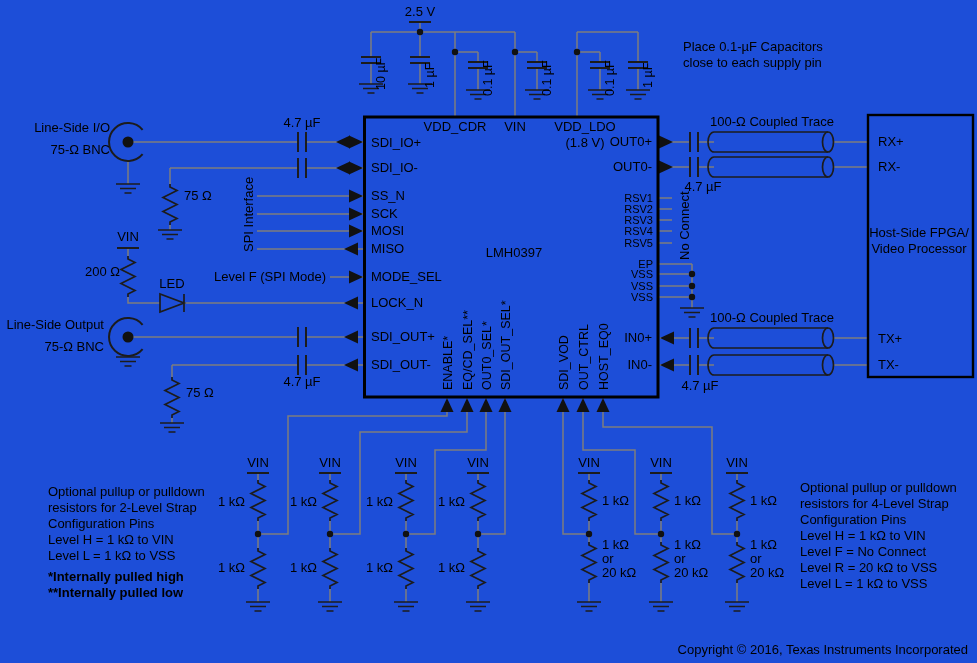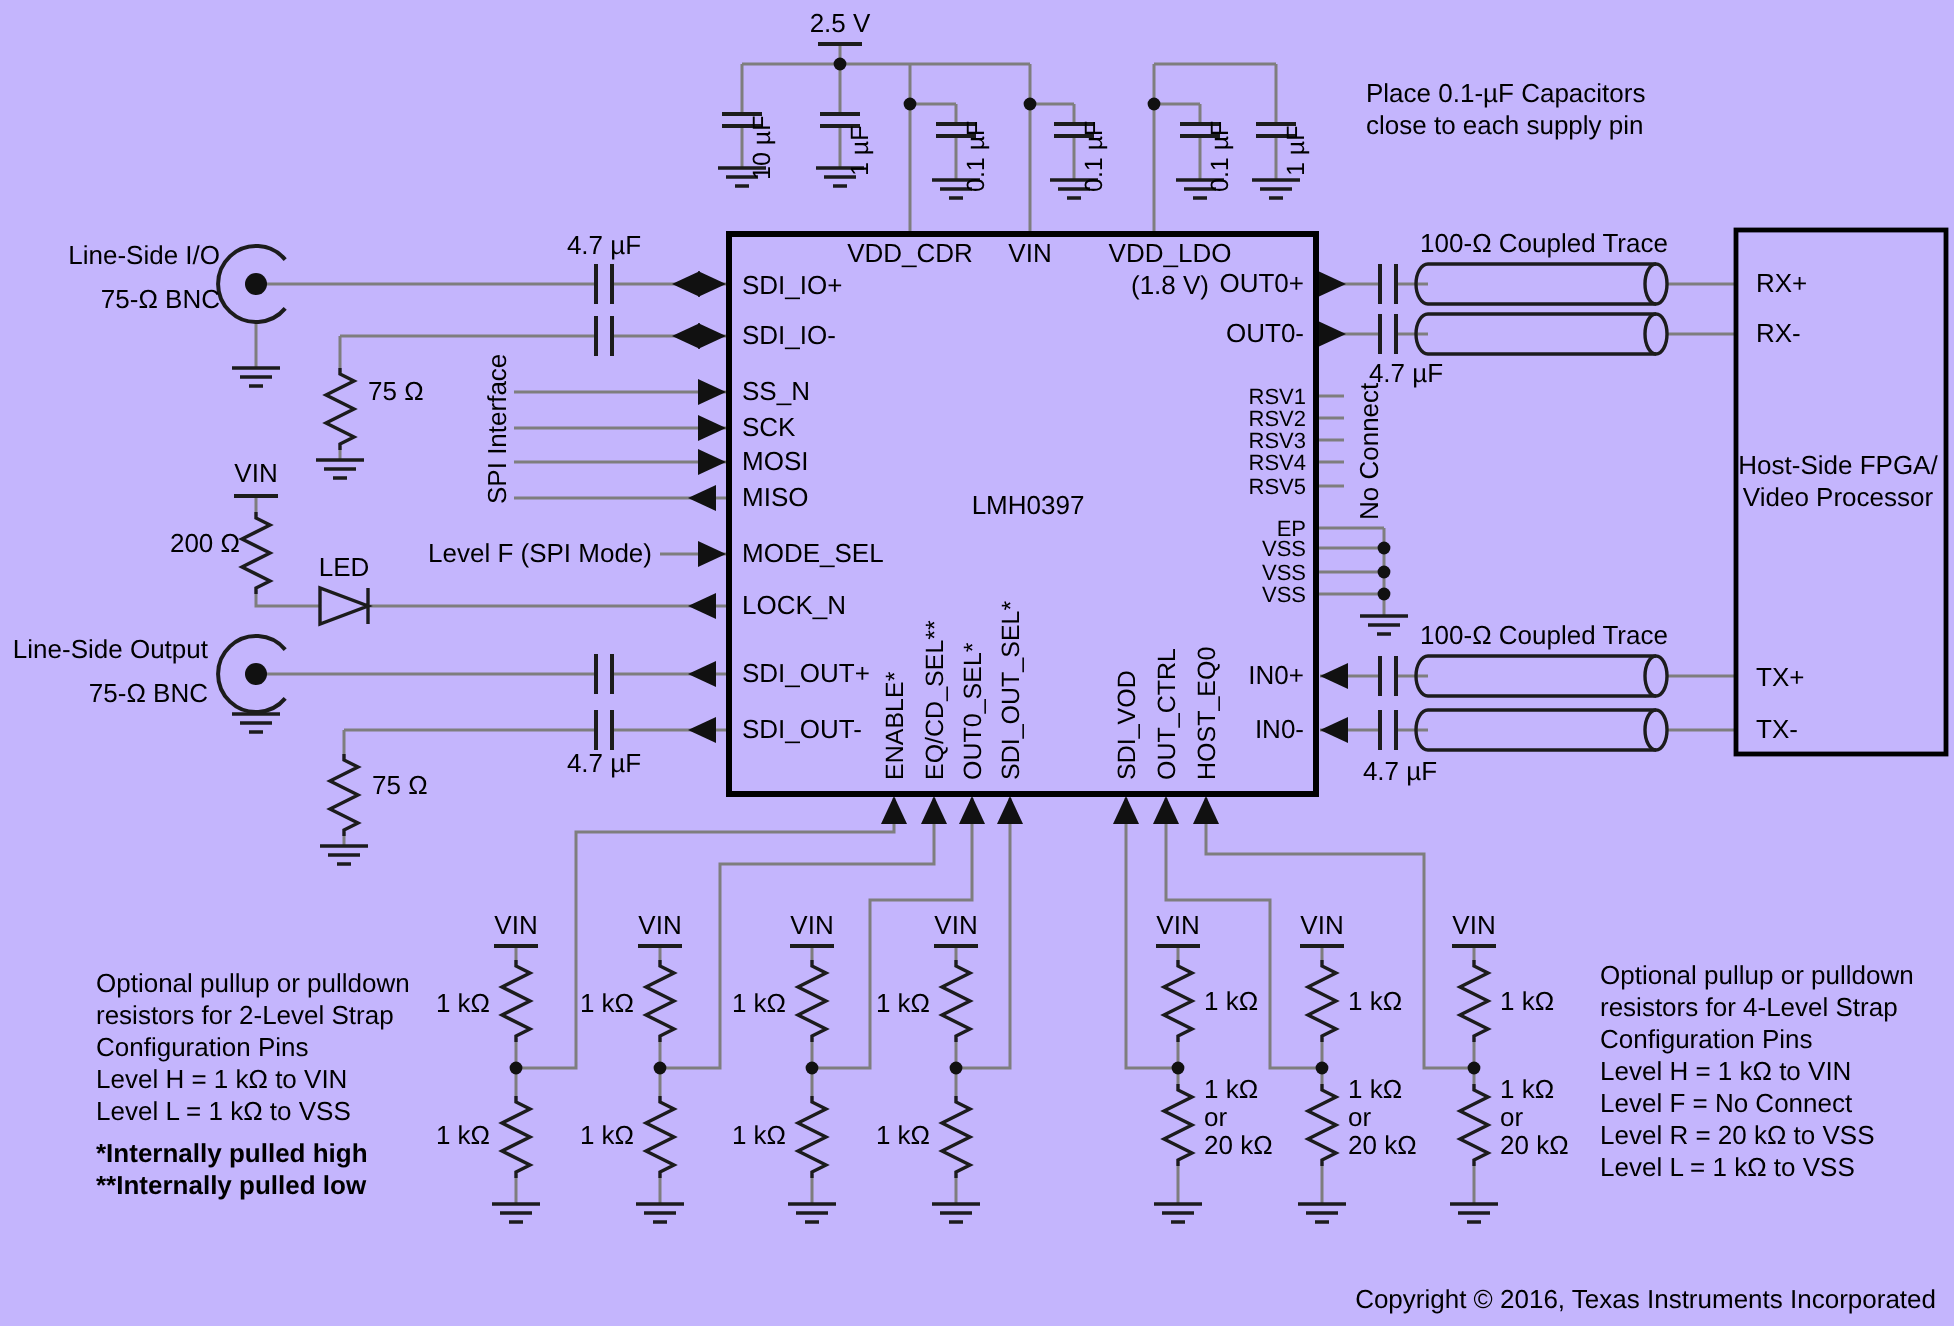--- a/index.html
+++ b/index.html
@@ -1,16 +1,16 @@
 <!DOCTYPE html>
 <html><head>
 <meta charset="utf-8">
 <style>
   html,body{margin:0;padding:0;background:#fff;}
-  .canvas{position:relative;width:977px;height:663px;background:#c4b5fd;overflow:hidden;
+  .canvas{position:relative;width:977px;height:663px;background:#1d4ed8;overflow:hidden;
           font-family:"Liberation Sans",sans-serif;}
   svg text{fill:#000;font-family:"Liberation Sans",sans-serif;}
   .t{font-size:13px;}
   .ts{font-size:11px;}
   .tr{font-size:12.5px;}
   .b{font-weight:bold;}
   .w{stroke:#7e7e7e;stroke-width:1.5;fill:none;}
   .k{stroke:#1c1c1c;stroke-width:1.7;fill:none;}
   .k2{stroke:#1c1c1c;stroke-width:2;fill:none;}
   .chipbox{fill:none;stroke:#000;stroke-width:3;}

